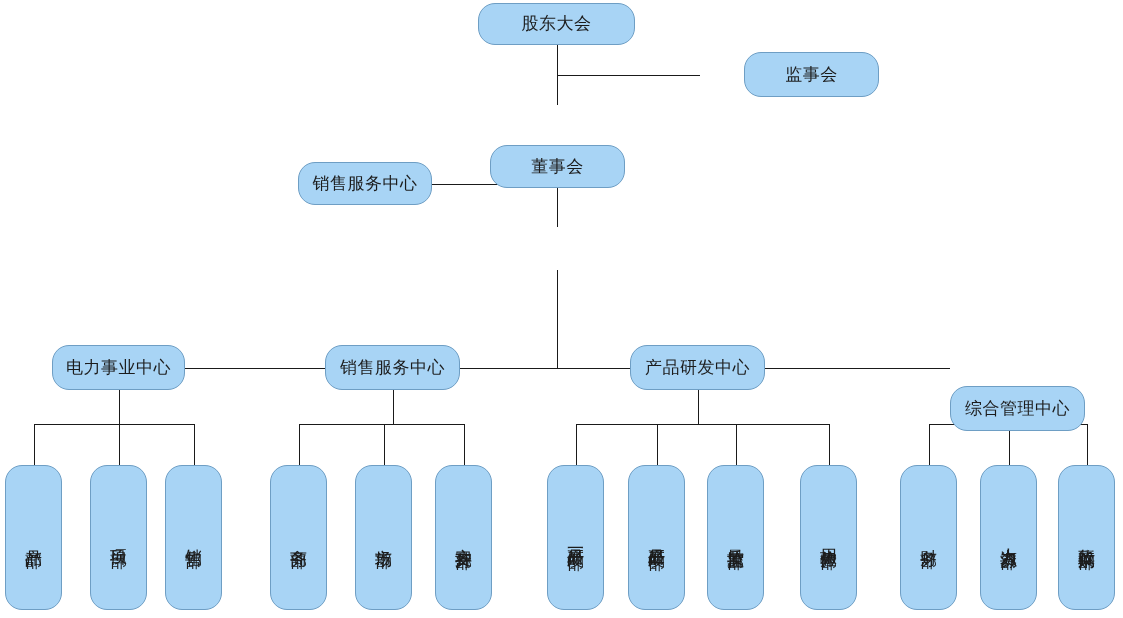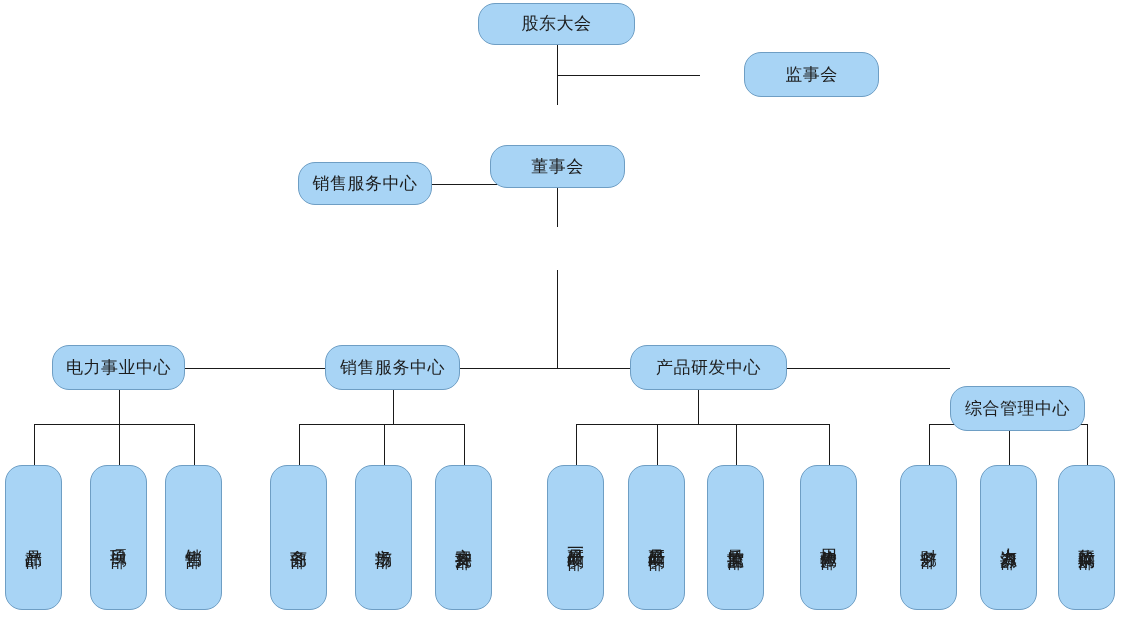--- a/index.html
+++ b/index.html
@@ -68,21 +68,21 @@
     </div>
     <div class="node h" style="left: 298px; top: 162px; width: 134px; height: 43px;">
       <span class="tx">销售服务中心</span>
     </div>
     <div class="node h" style="left: 52px; top: 345px; width: 133px; height: 45px;">
       <span class="tx">电力事业中心</span>
     </div>
     <div class="node h" style="left: 325px; top: 345px; width: 135px; height: 45px; justify-content: center;">
       <span class="tx">销售服务中心</span>
     </div>
-    <div class="node h" style="left: 630px; top: 345px; width: 157px; height: 45px;">
+    <div class="node h" style="left: 630px; top: 345px; width: 135px; height: 45px;">
       <span class="tx">产品研发中心</span>
     </div>
     <div class="node h" style="left: 950px; top: 345px; width: 135px; height: 45px; margin-top: 41px;">
       <span class="tx">综合管理中心</span>
     </div>
     <div class="node v" style="left: 5px; top: 465px; width: 57px; height: 145px;">
       <span class="tx">产品部</span>
     </div>
     <div class="node v" style="left: 90px; top: 465px; width: 57px; height: 145px;">
       <span class="tx">项目部</span>

